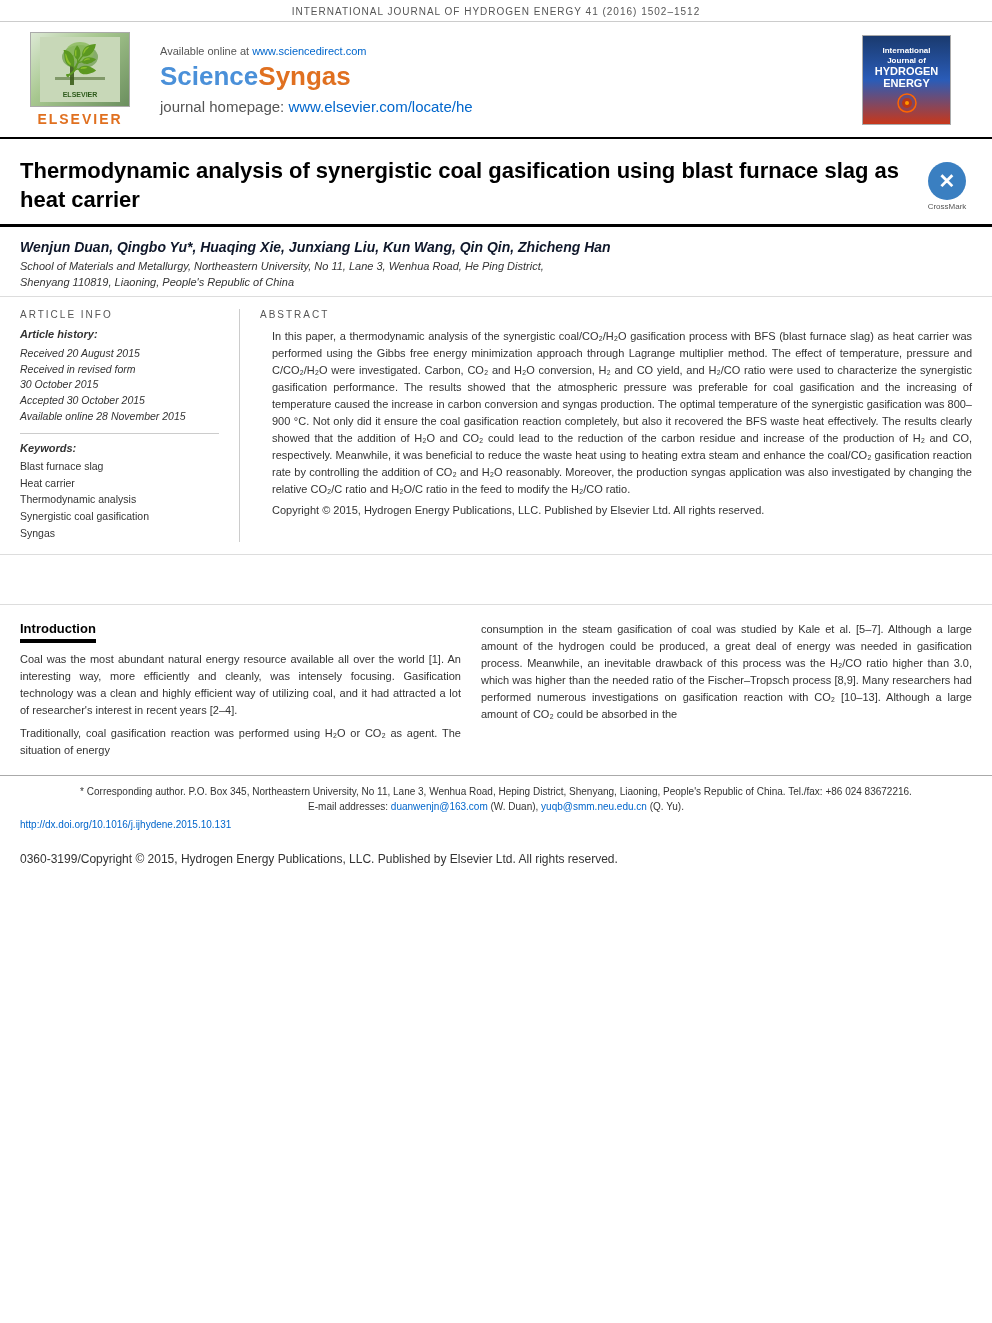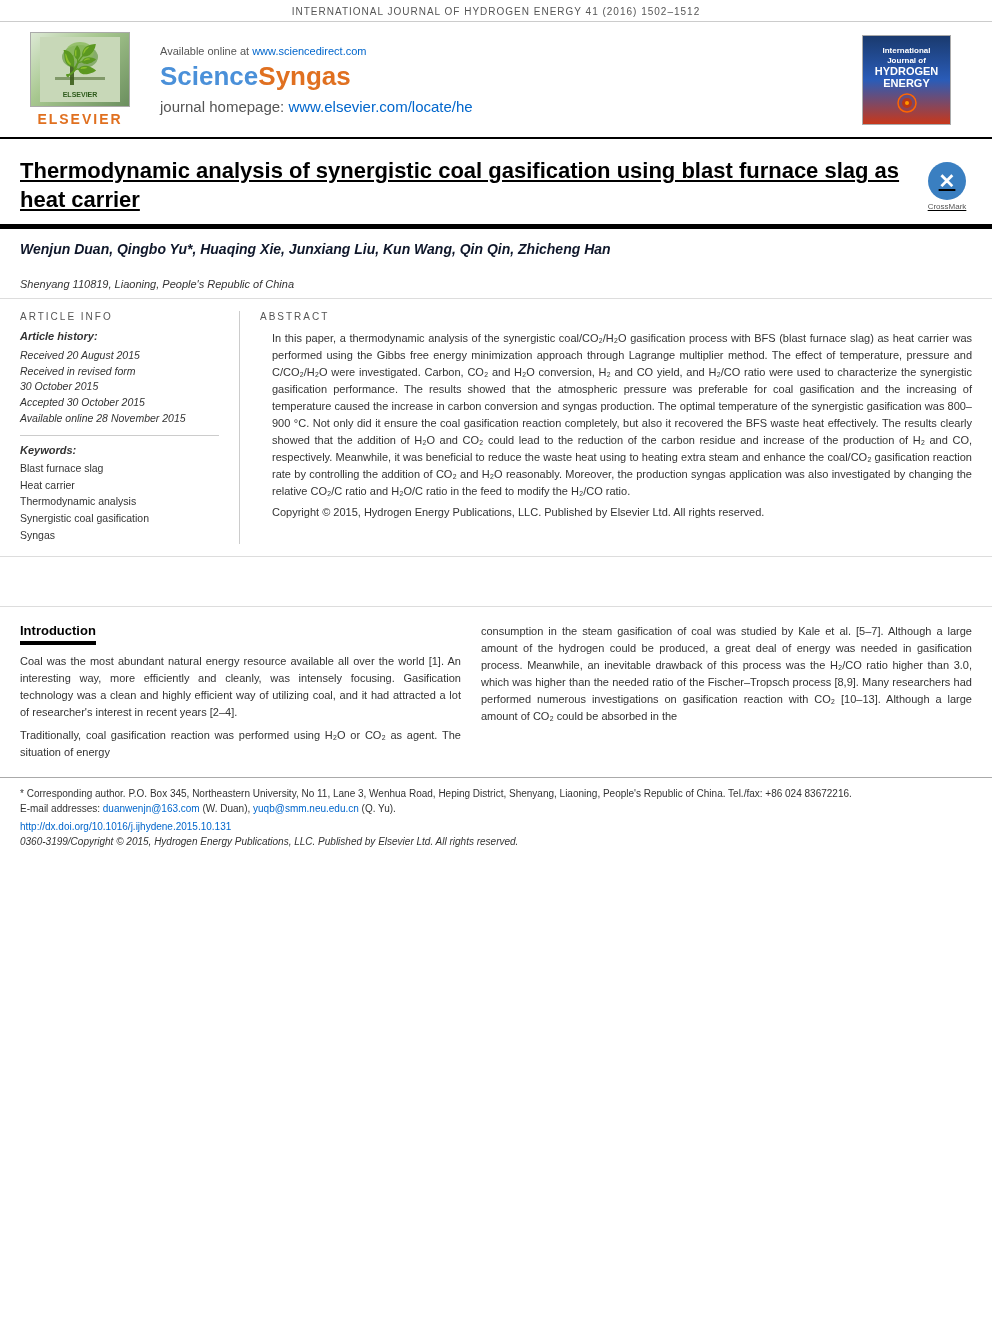--- a/index.html
+++ b/index.html
@@ -117,25 +117,24 @@
       font-weight: bold;
       color: #fff;
     }
     .journal-logo .logo-box .energy-text {
       font-size: 11px;
       font-weight: bold;
       color: #fff;
     }
     .article-title-section {
       padding: 18px 20px 10px;
-      border-bottom: 5px solid #000000;
+      border-bottom: 3px solid #000000;
       display: flex;
       align-items: flex-start;
       justify-content: center;
-      text-decoration: underline;
     }
     .article-title {
       font-size: 22px;
       font-weight: bold;
       line-height: 1.3;
       flex: 1;
       padding-right: 20px;
     }
     .crossmark-logo {
       width: 50px;
@@ -274,36 +273,36 @@
     }
     .footnote-section {
       border-top: 1px solid #aaa;
       padding: 8px 20px 6px;
       margin-top: 10px;
     }
     .footnote-text {
       font-size: 10px;
       color: #333;
       line-height: 1.5;
+      text-align: center;
     }
     .footnote-link {
       color: #0066cc;
       font-size: 10px;
       text-decoration: none;
     }
     .doi-link {
       color: #0066cc;
       font-size: 10px;
       text-decoration: none;
     }
     .copyright-text {
-      font-size: 10px;
-      color: #333;
-      margin-top: 3px;
-      font-style: italic;
+      font-size: 12px;
+      color: #333;
+      margin-top: 21px;
     }
     .blue-link { color: #0066cc; text-decoration: none; }
   </style>
 </head>
 <body>
 
 <div class="top-bar">
   <span>International Journal of Hydrogen Energy 41 (2016) 1502–1512</span>
 </div>
 
@@ -356,21 +355,21 @@
     <div class="cross-icon">✕</div>
     <span>CrossMark</span>
   </div>
 </div>
 
 <div class="authors-section">
   <div class="authors-line">
     <span>Wenjun Duan, Qingbo Yu*, Huaqing Xie, Junxiang Liu, Kun Wang, Qin Qin, Zhicheng Han</span>
   </div>
   <div class="affiliation-line">
-    <br>
+    <span>School of Materials and Metallurgy, Northeastern University, No 11, Lane 3, Wenhua Road, He Ping District,</span><br>
     <span>Shenyang 110819, Liaoning, People's Republic of China</span>
   </div>
 </div>
 
 <div class="two-column-section">
   <div class="left-column">
     <div class="section-heading">Article Info</div>
 
     <div class="article-info-label">Article history:</div>
     <div class="info-item italic">Received 20 August 2015</div>

